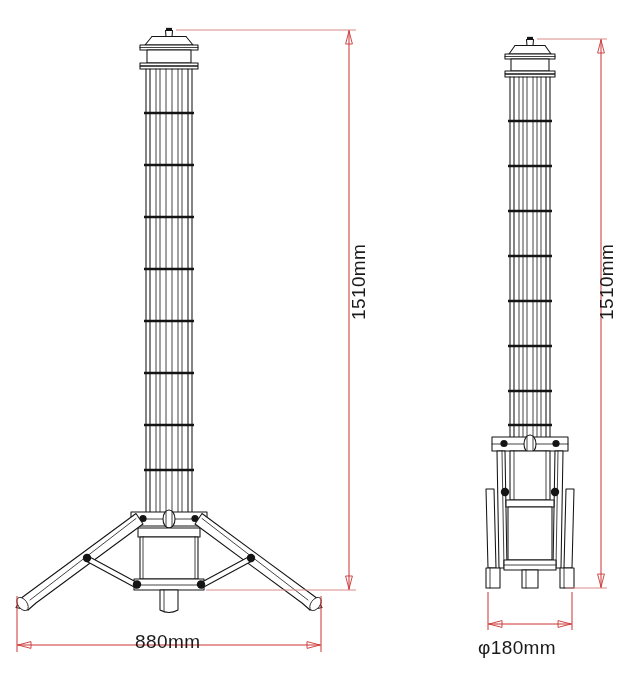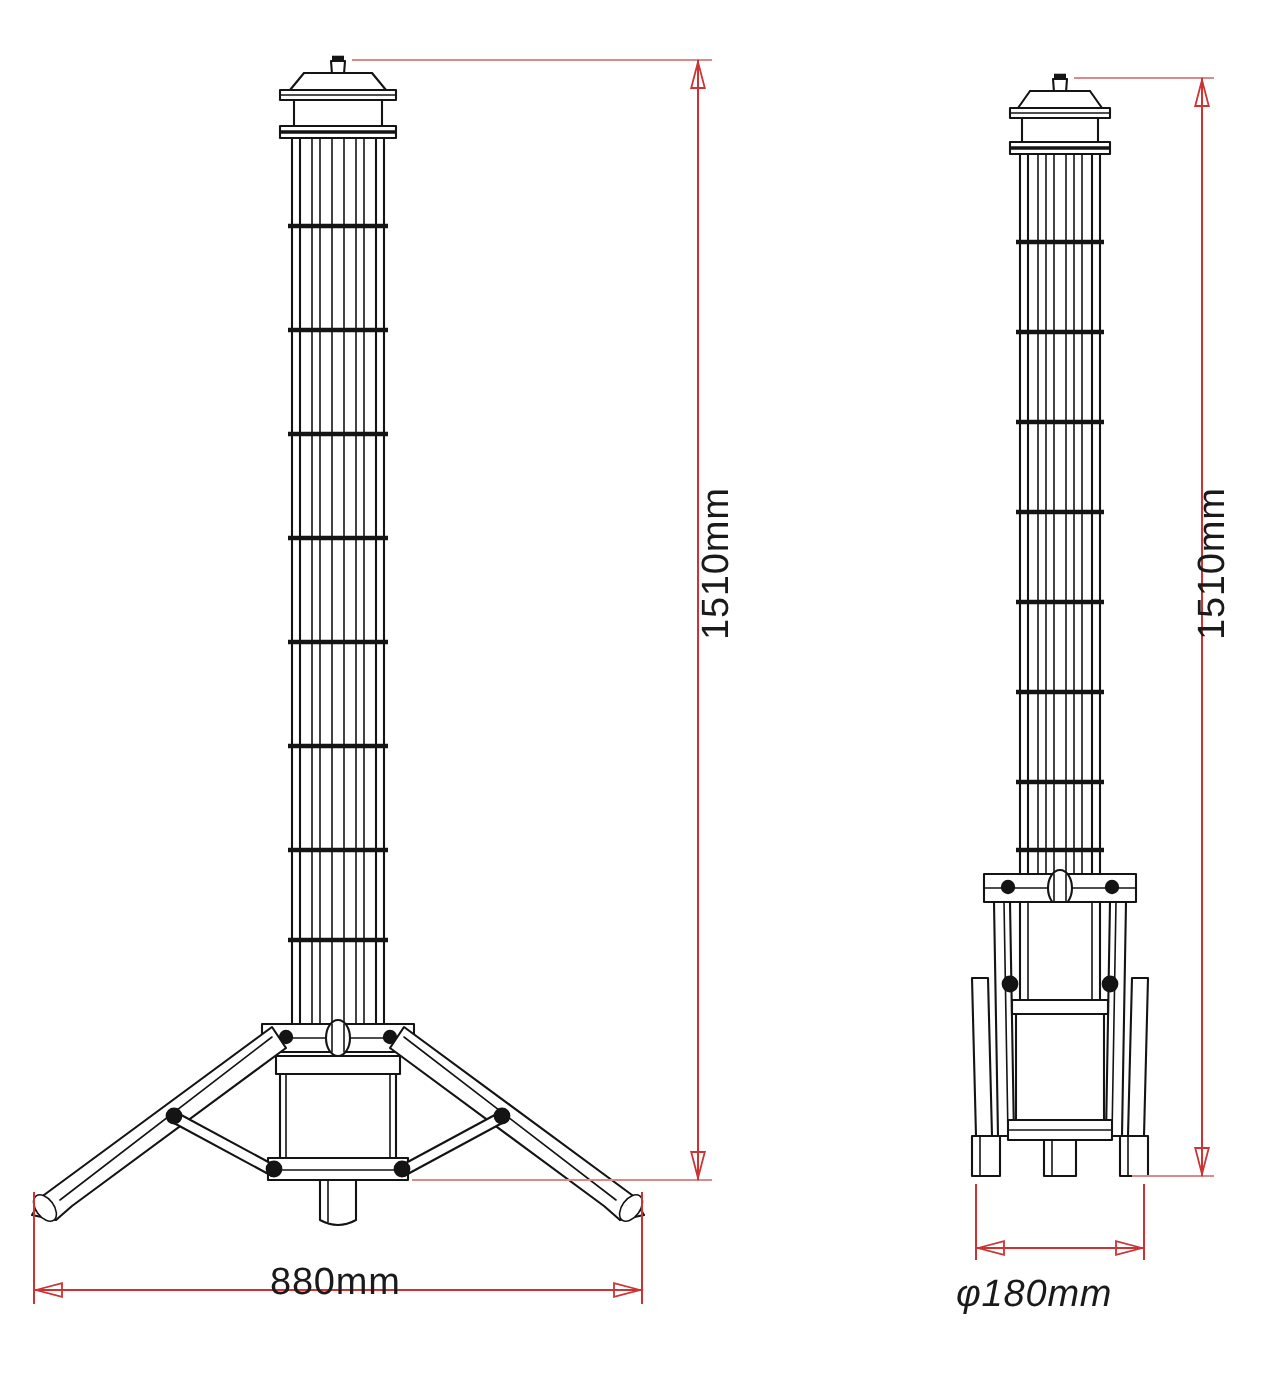--- a/index.html
+++ b/index.html
@@ -48,21 +48,20 @@
     top: 320px;
   }
   #label-width-front {
     left: 112px;
     top: 631px;
     margin-left: 23px;
   }
   #label-diameter-side {
     left: 478px;
     top: 637px;
-    font-style: italic;
   }
 </style>
 </head>
 <body>
 
 <div id="sheet">
 
   <svg id="drawing" viewBox="0 0 632 698">
     <defs>
       <style type="text/css">

